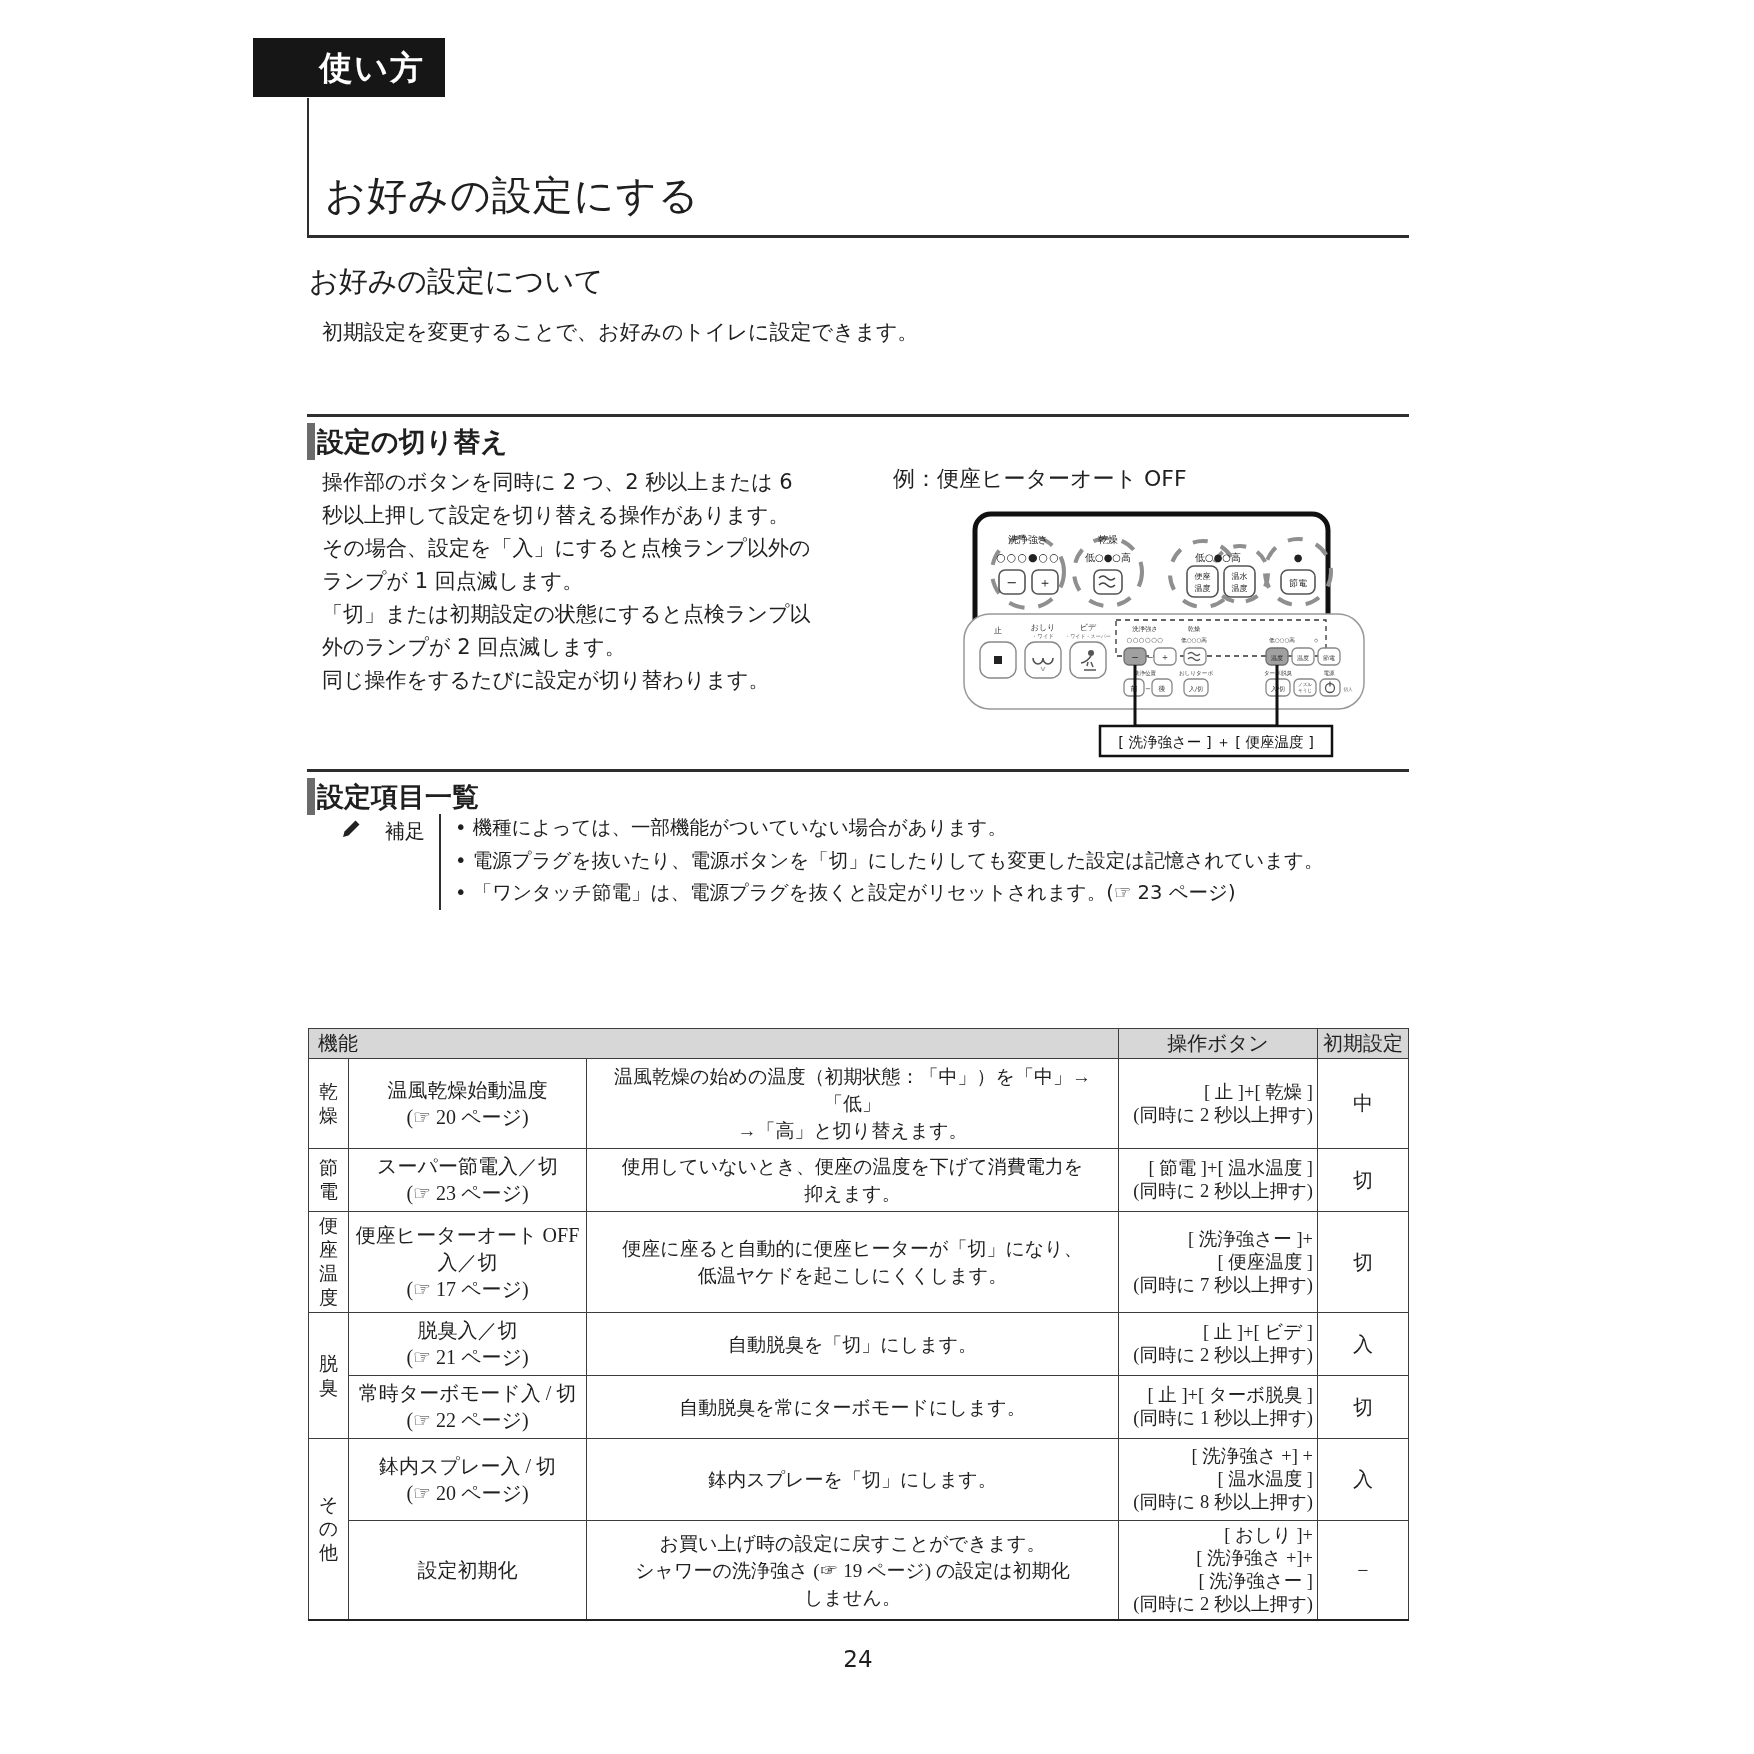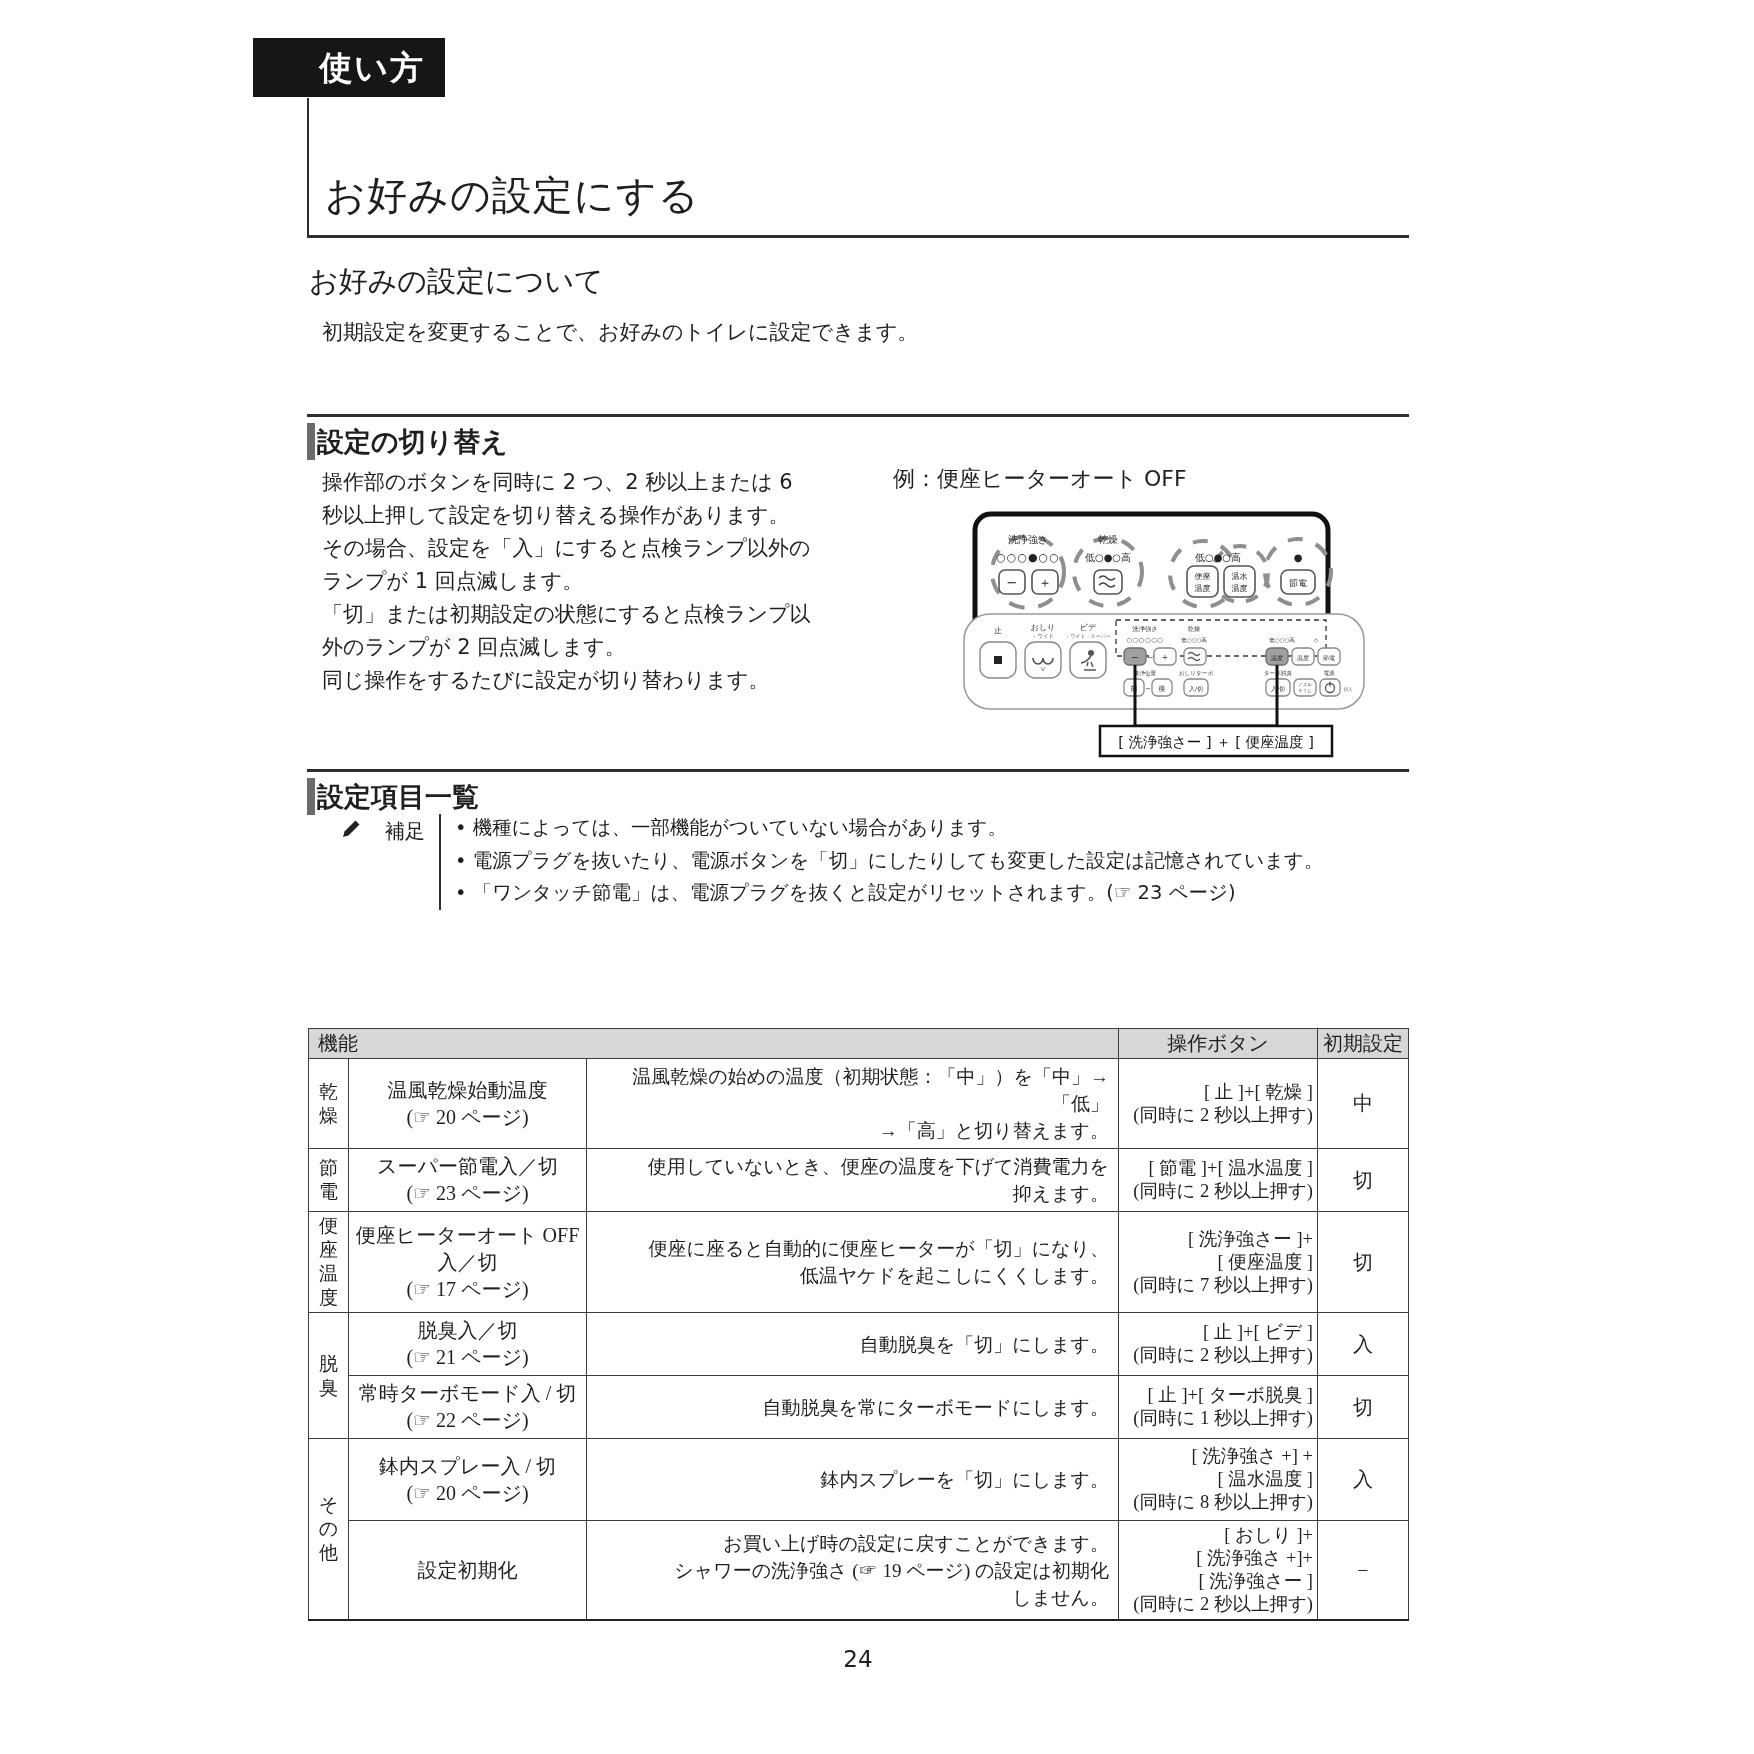--- a/index.html
+++ b/index.html
@@ -55,21 +55,21 @@
   .data-table {
     position:absolute; left:308px; top:1028px; border-collapse:collapse; table-layout:fixed;
     border-bottom:2px solid #222222;
     font-family:Liberation Serif, serif;
   }
   .data-table th, .data-table td { border:1px solid #3d3d3d; box-sizing:border-box; }
   .data-table thead th { background:#d7d7d7; font-weight:normal; font-size:20px; height:30px; }
   th.h-fn { text-align:left; padding-left:9px; }
   .c-group { text-align:center; padding:2px 2px; font-size:19px; line-height:24px; }
   .c-name  { text-align:center; padding:4px 4px; font-size:20px; line-height:27px; }
-  .c-desc  { text-align:right; padding:4px 9px; font-size:19px; line-height:27px; }
+  .c-desc  { text-align:center; padding:4px 9px; font-size:19px; line-height:27px; }
   .c-btn   { text-align:right; padding:3px 4px; font-size:18.5px; line-height:23px; }
   .c-def   { text-align:center; font-size:20px; }
 
   .page-num { position:absolute; left:308px; top:1646px; width:1100px; text-align:center; font-size:23px; }
 </style>
 </head>
 <body>
 
 <div class="page">
 

